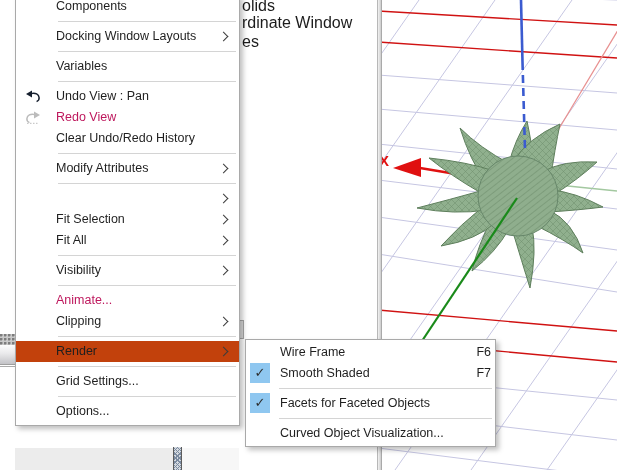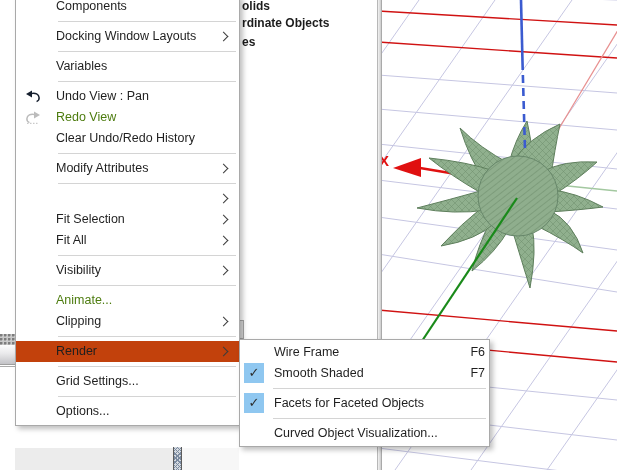--- a/index.html
+++ b/index.html
@@ -8,21 +8,21 @@
     font-family:"Liberation Sans","DejaVu Sans",sans-serif;font-size:12.5px;color:#1f1f1f;
   }
   
   #viewport-svg{position:absolute;left:378px;top:0;z-index:1;}
   
   .v-divider{
     position:absolute;left:377px;top:0;width:5px;height:470px;z-index:2;
     background:linear-gradient(90deg,#9d9d9d 0,#ececec 30%,#d2d2d2 70%,#959595 100%);
   }
   
-  .tree-frag{position:absolute;left:242px;height:14px;line-height:14px;font-size:12px;color:#1c1c1c;white-space:nowrap;z-index:1;font-weight:bold;}
+  .tree-frag{position:absolute;left:242px;height:14px;line-height:14px;font-size:16px;color:#1c1c1c;white-space:nowrap;z-index:1;}
   
   .scroll-frag{position:absolute;left:236px;top:320px;width:8px;height:19px;background:#d9d9d9;border:1px solid #a6a6a6;box-sizing:border-box;z-index:3;}
   
   .dock-gripper{
     position:absolute;left:0;top:334px;width:58px;height:11px;z-index:2;background:#c9c9c9;
     background-image:radial-gradient(circle at 1px 1px,#7d7d7d 34%,rgba(0,0,0,0) 40%);
     background-size:4px 4px;
   }
   .toolbar-frag{
     position:absolute;left:0;top:345px;width:58px;height:19px;z-index:2;
@@ -39,26 +39,26 @@
     background:#d4d9df;
     background-image:repeating-linear-gradient(45deg,#7a8aa0 0 1px,rgba(0,0,0,0) 1px 3px),
                      repeating-linear-gradient(-45deg,#7a8aa0 0 1px,rgba(0,0,0,0) 1px 3px);
   }
   
   .menu{
     position:absolute;background:#ffffff;border:1px solid #a9a9a9;box-sizing:border-box;
     box-shadow:3px 3px 5px rgba(0,0,0,0.25);
   }
   #main-menu{left:15px;top:-5px;width:225px;padding:0 0 3px 0;z-index:20;}
-  #sub-menu{left:239px;top:339px;width:251px;padding:2px 0;z-index:21;}
+  #sub-menu{left:245px;top:339px;width:251px;padding:2px 0;z-index:21;}
   .mi,.smi{position:relative;display:flex;align-items:center;height:21px;line-height:21px;cursor:default;}
   .mi{padding-left:40px;}
   .smi{padding-left:34px;}
   .mi.hl{background:#c2410c;}
-  .mi.dis .lbl,.smi.dis .lbl{color:#4d7c0f;}
+  .mi.dis .lbl,.smi.dis .lbl{color:#be185d;}
   .lbl{white-space:nowrap;}
   .sc{margin-left:auto;padding-right:4px;}
   .arr{
     position:absolute;right:12px;top:7px;width:6px;height:6px;
     border-top:1.6px solid #3c3c3c;border-right:1.6px solid #3c3c3c;transform:rotate(45deg);
   }
   .ic{position:absolute;left:9px;top:3px;width:18px;height:15px;}
   .chk{
     position:absolute;left:4px;top:0;width:20px;height:20px;background:#8fc7f0;
     color:#2d2d2d;font-size:13px;line-height:20px;text-align:center;
@@ -141,21 +141,21 @@
 
   <line x1="517" y1="198" x2="422" y2="341" stroke="#1a8a1a" stroke-width="2.2"></line>
 
   <text x="379" y="166" font-size="15" font-weight="bold" fill="#e01010">X</text>
 </svg>
 
 <div class="v-divider"></div>
 
 <div id="tree-frags">
     <div class="tree-frag" style="top: -1px;">olids</div>
-    <div class="tree-frag" style="top: 16px;">rdinate Objects</div>
+    <div class="tree-frag" style="top: 16px;">rdinate Window</div>
     <div class="tree-frag" style="top: 35px; text-align: center;">es</div>
   </div>
 <div class="scroll-frag"></div>
 
 <div class="dock-gripper"></div>
 <div class="toolbar-frag"></div>
 <div class="panel-top-line"></div>
 <div class="under-menu"></div>
 <div class="under-menu2"></div>
 <div class="splitter-handle"></div>

